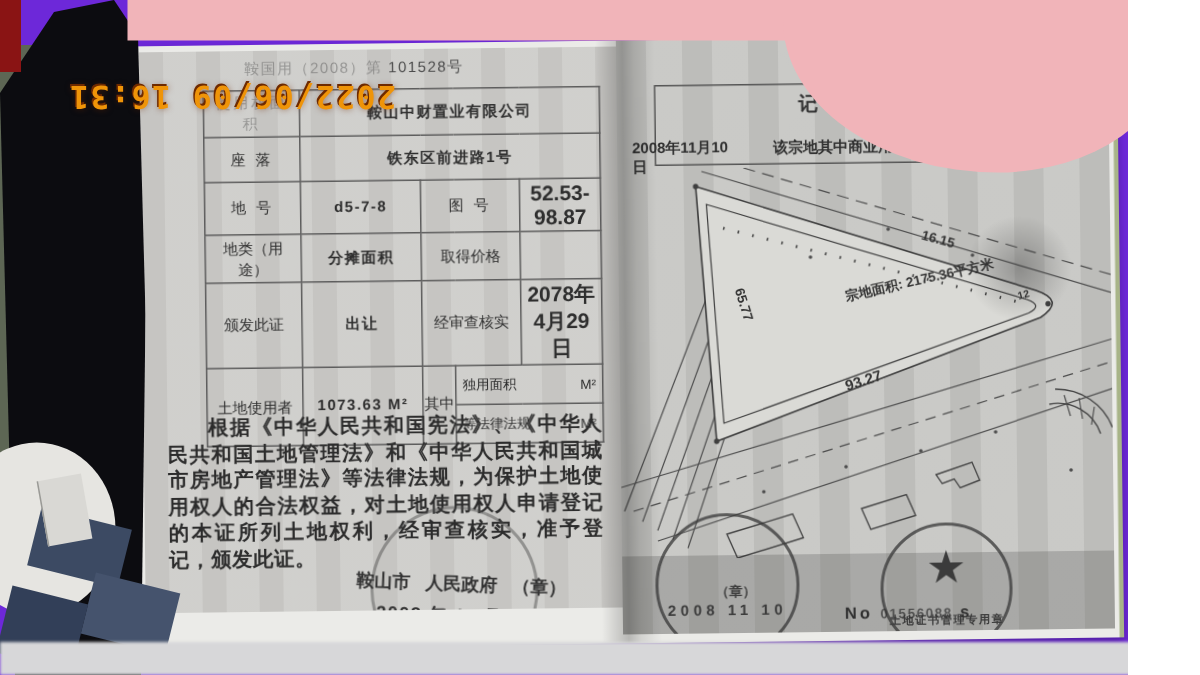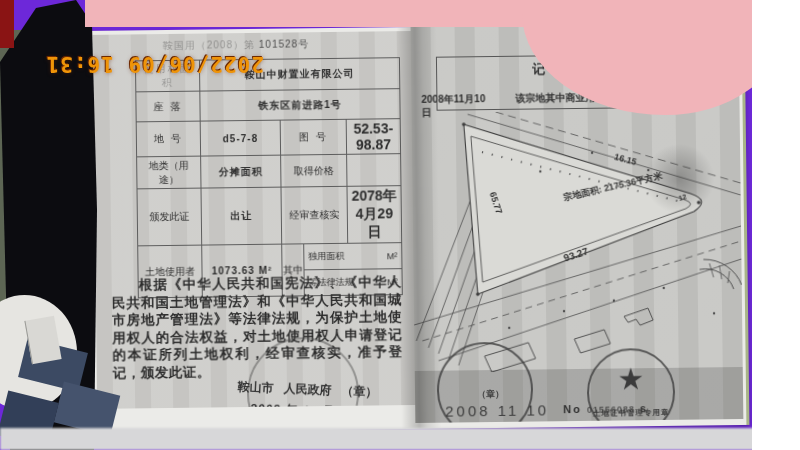--- a/index.html
+++ b/index.html
@@ -79,21 +79,21 @@
   .lb-corner { left:266px; top:84px; font-size:7px; transform:rotate(-15deg); }
   .smudge { position:absolute; right:26px; top:120px; width:70px; height:70px;
             background:radial-gradient(closest-side, rgba(50,50,50,.35), rgba(50,50,50,0)); }
   .corner-stamp { position:absolute; right:6px; top:4px; width:58px; height:16px; background:#4a4a4a;
                   opacity:.85; transform:rotate(-4deg); filter:blur(1px); }
   .stamp-band { position:absolute; left:0; top:344px; width:328px; height:52px; background:rgba(40,40,40,.20); }
   .seal { position:absolute; border-radius:50%; border:2.5px solid rgba(55,55,55,.75); }
   .seal-a { left:22px; top:316px; width:96px; height:96px; }
   .seal-b { left:172px; top:324px; width:88px; height:88px; }
   .seal-a .mark { position:absolute; left:38px; top:44px; font-size:9px; color:#3c3c3c; font-weight:bold; }
-  .seal-a .sdate { position:absolute; left:6px; top:58px; font-size:15px; color:#3c3c3c; font-weight:normal; letter-spacing:3px; white-space:nowrap; }
+  .seal-a .sdate { position:absolute; left:6px; top:58px; font-size:10px; color:#3c3c3c; font-weight:bold; letter-spacing:3px; white-space:nowrap; }
   .seal-b .star { position:absolute; left:0; right:0; top:14px; text-align:center; font-size:30px; color:#3b3b3b; line-height:1; }
   .seal-b .ring { position:absolute; left:0; right:0; top:58px; text-align:center; font-size:7.5px; color:#3b3b3b; font-weight:bold; letter-spacing:1px; white-space:nowrap; }
   .serial { position:absolute; left:148px; top:378px; font-size:11px; font-weight:bold; color:#2f2f2f; letter-spacing:2px; }
   .serial .num { font-size:9px; opacity:.7; letter-spacing:1px; }
   svg .rd { stroke:#4e4e4e; stroke-width:.8; fill:none; }
   svg .bld { stroke:#444; stroke-width:.9; fill:none; }
 </style>
 </head>
 <body>
 

